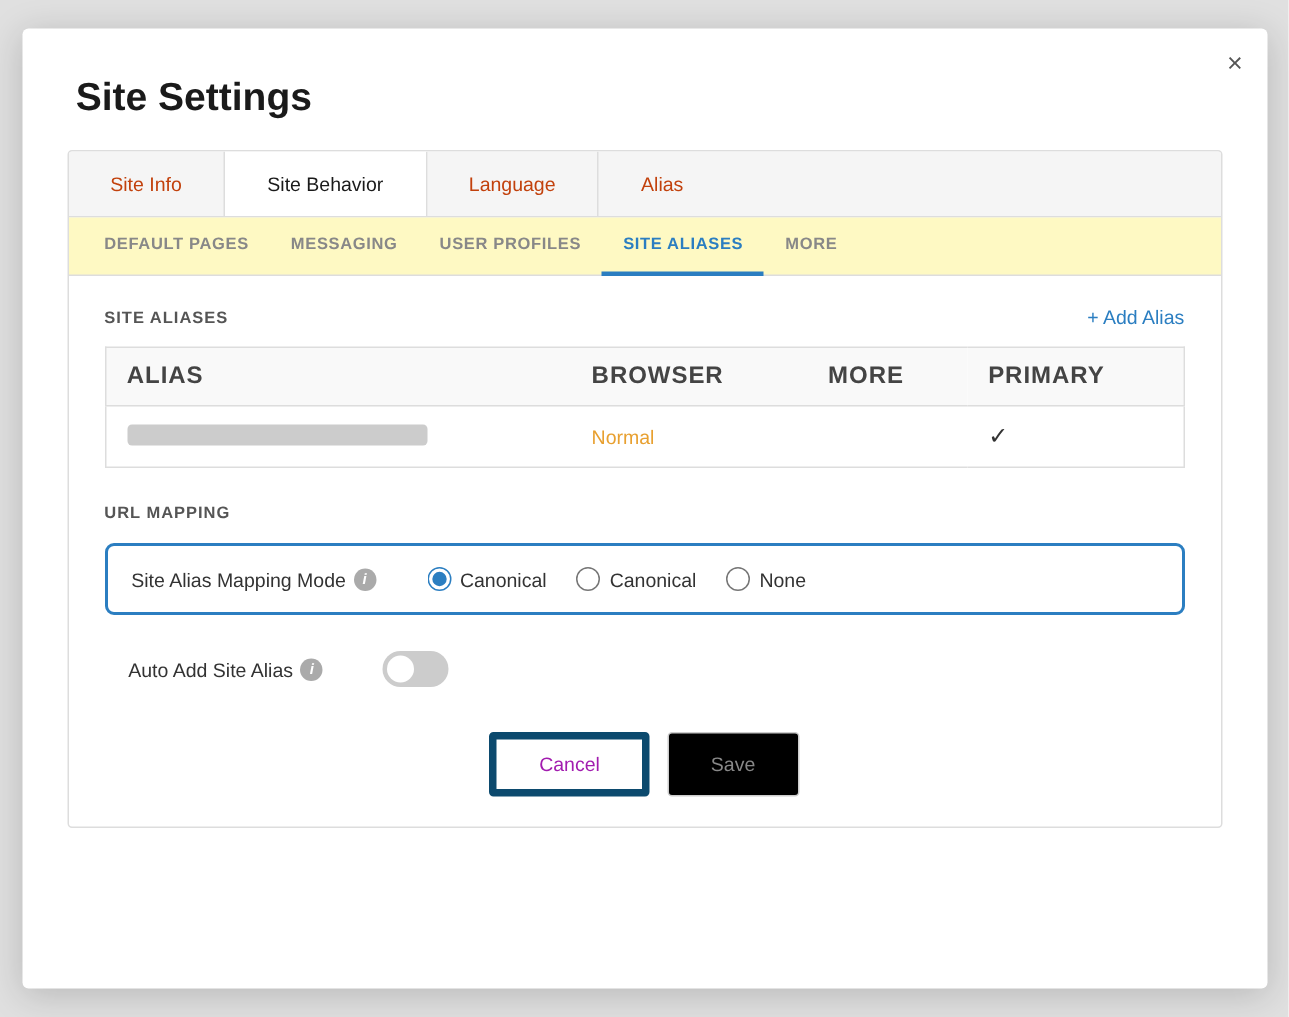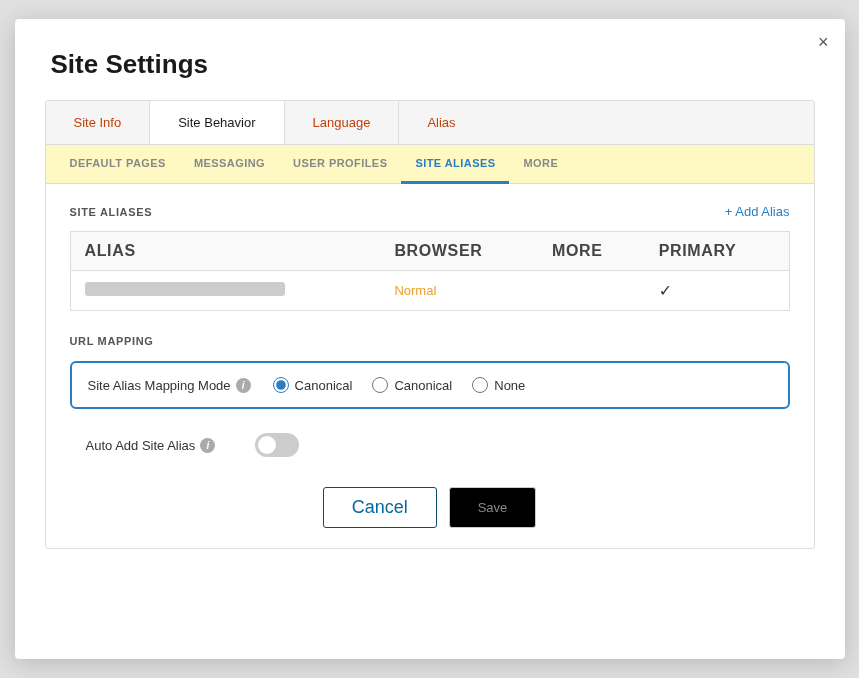--- a/index.html
+++ b/index.html
@@ -167,21 +167,21 @@
       border-radius: 6px;
       margin-bottom: 14px;
     }
     .mapping-label {
       font-size: 13px;
       color: #333;
       display: flex;
       align-items: center;
       gap: 5px;
       flex: 0 0 auto;
-      margin-right: 12px;
+      margin-right: 24px;
     }
     .info-icon {
       display: inline-flex;
       align-items: center;
       justify-content: center;
       width: 15px;
       height: 15px;
       border-radius: 50%;
       background: #aaa;
       color: #fff;
@@ -250,24 +250,24 @@
     }
     
     .footer-buttons {
       display: flex;
       justify-content: center;
       gap: 12px;
       margin-top: 20px;
     }
     .btn-cancel {
       padding: 9px 28px;
-      border: 1px solid #0c4a6e;
+      border: 5px solid #0c4a6e;
       background: #fff;
-      color: #0369a1;
-      font-size: 18px;
+      color: #a21caf;
+      font-size: 13px;
       border-radius: 3px;
       cursor: pointer;
     }
     .btn-save {
       padding: 9px 28px;
       border: 1px solid #ccc;
       background: #000000;
       color: #888;
       font-size: 13px;
       border-radius: 3px;

